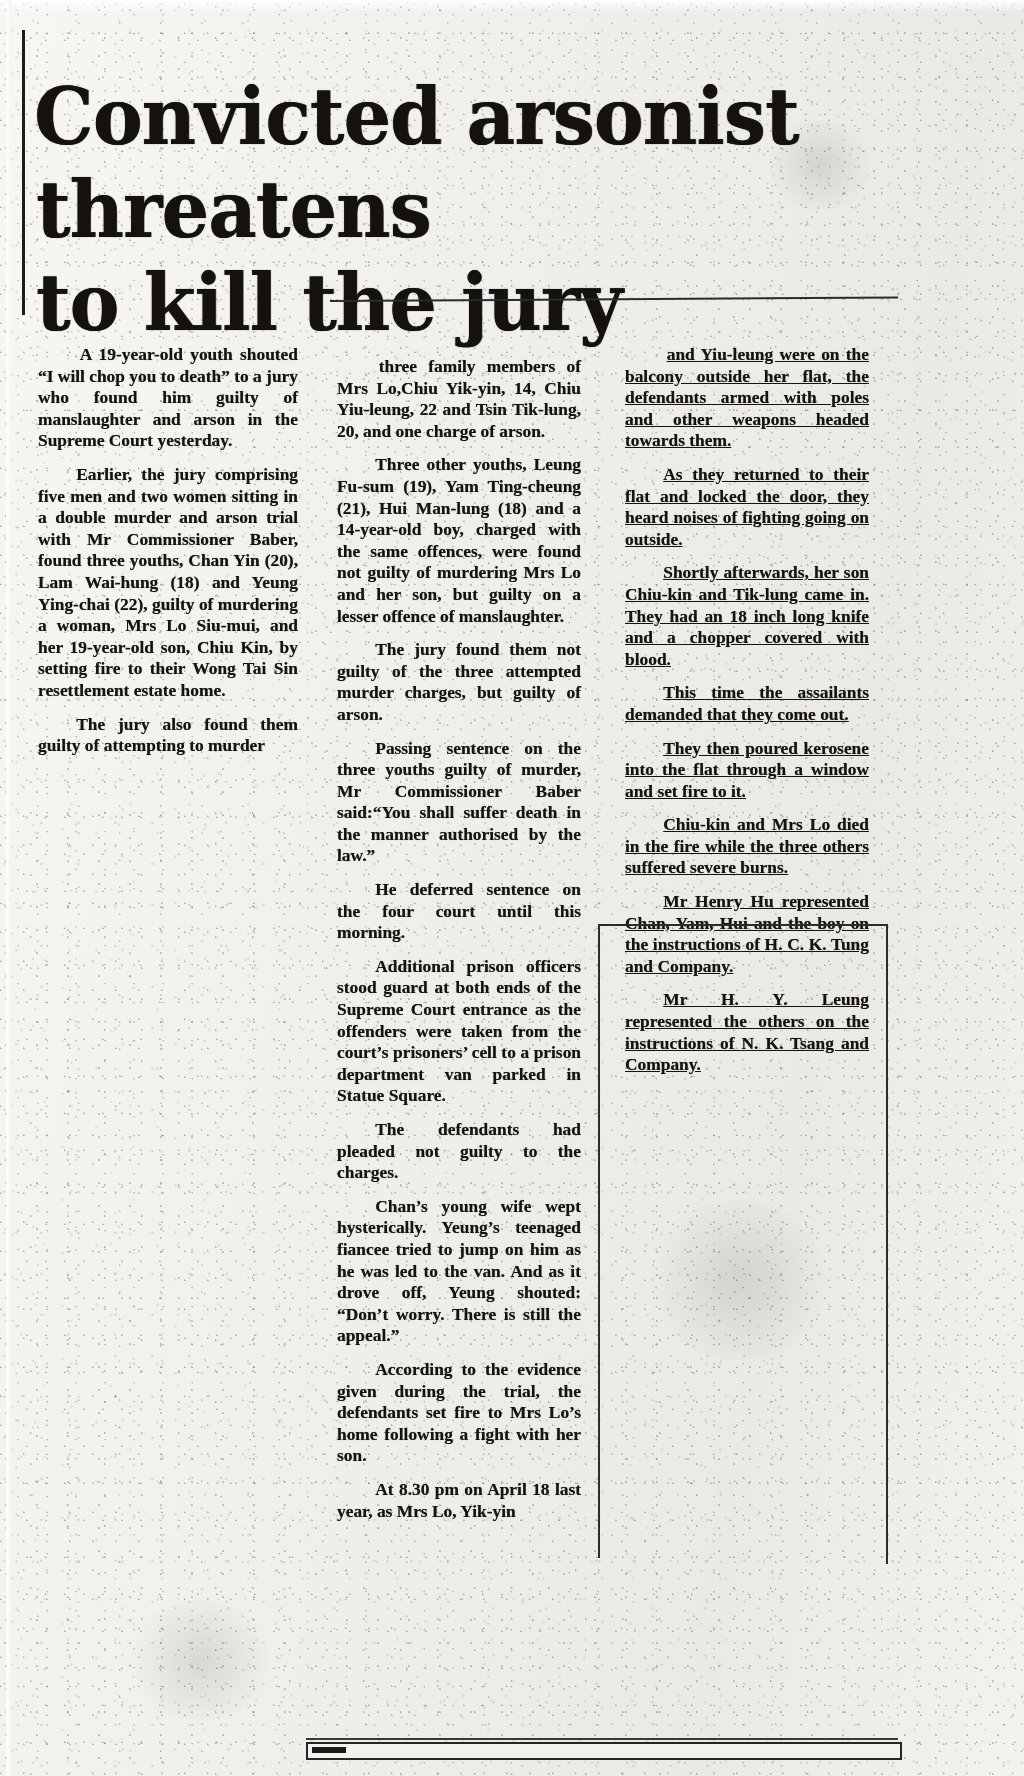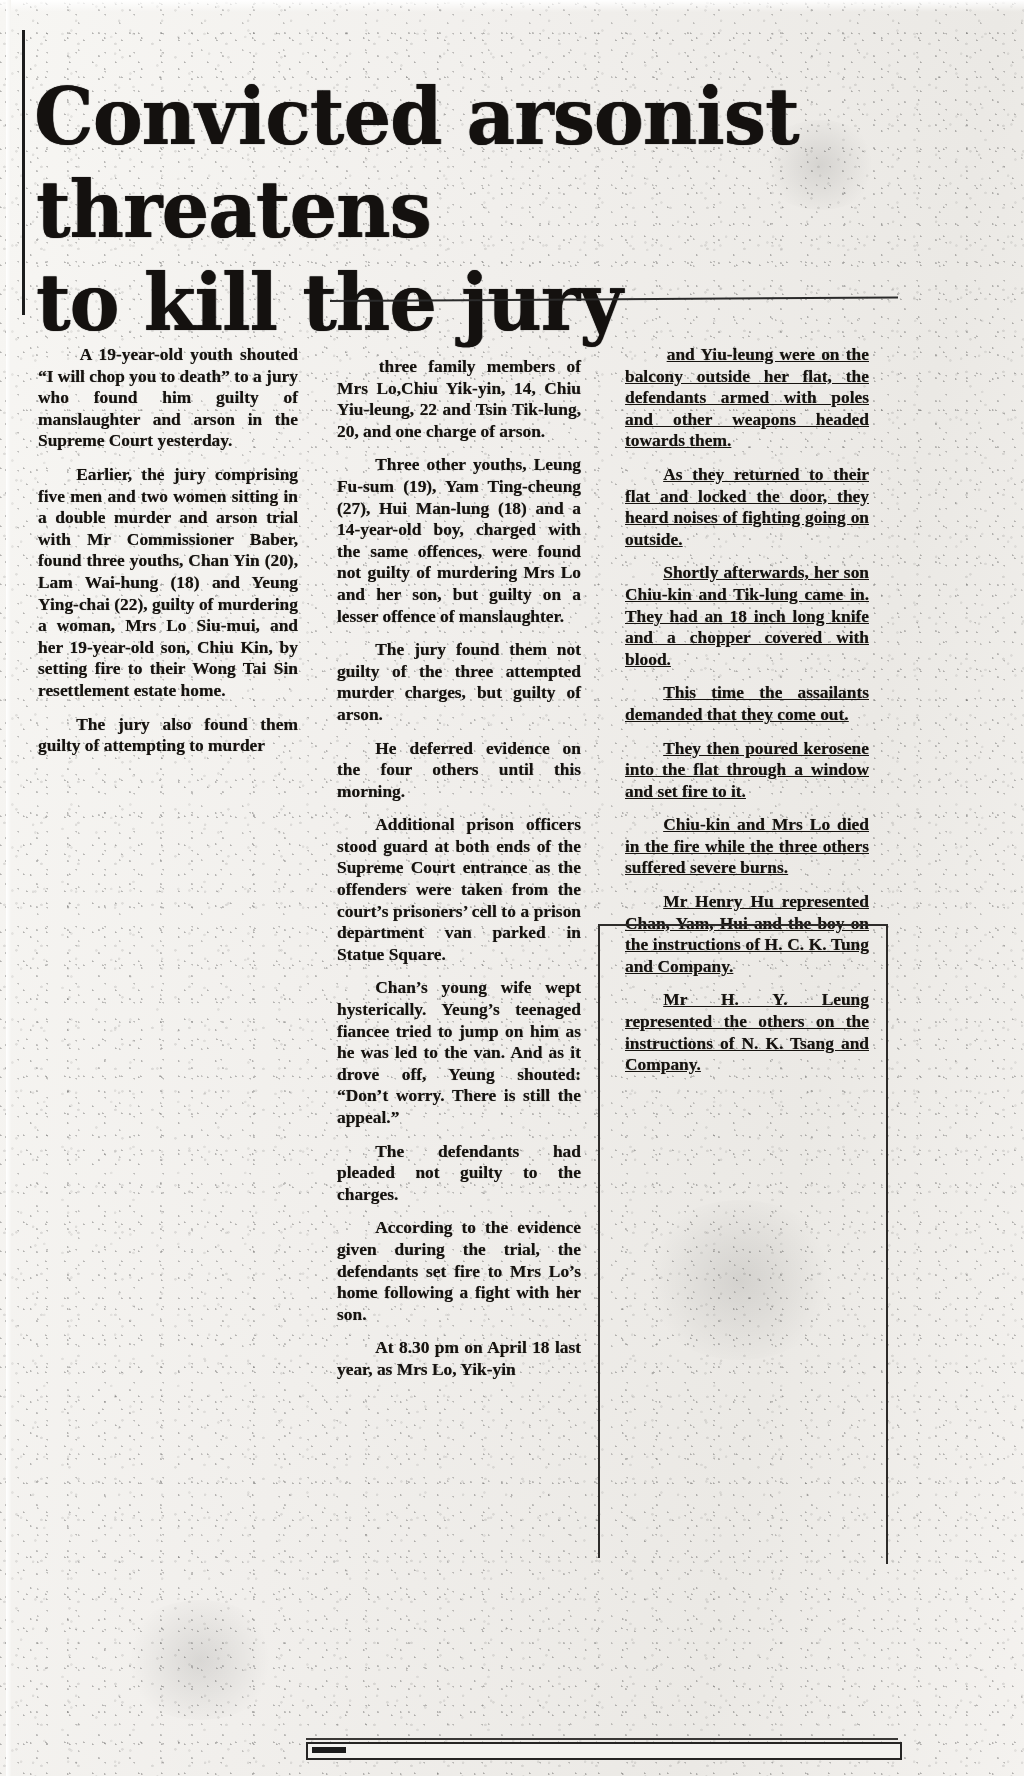--- a/index.html
+++ b/index.html
@@ -141,26 +141,27 @@
   <div class="head-rule-bottom"></div>
 
   <div class="col" id="col1">
     <p class="first">A 19-year-old youth shouted “I will chop you to death” to a jury who found him guilty of manslaughter and arson in the Supreme Court yesterday.</p>
     <p>Earlier, the jury comprising five men and two women sitting in a double murder and arson trial with Mr Commissioner Baber, found three youths, Chan Yin (20), Lam Wai-hung (18) and Yeung Ying-chai (22), guilty of murdering a woman, Mrs Lo Siu-mui, and her 19-year-old son, Chiu Kin, by setting fire to their Wong Tai Sin resettlement estate home.</p>
     <p>The jury also found them guilty of attempting to murder</p>
   </div>
 
   <div class="col" id="col2">
     <p class="first">three family members of Mrs Lo,Chiu Yik-yin, 14, Chiu Yiu-leung, 22 and Tsin Tik-lung, 20, and one charge of arson.</p>
-    <p>Three other youths, Leung Fu-sum (19), Yam Ting-cheung (27), Hui Man-lung (18) and a 14-year-old boy, charged with the same offences, were found not guilty of murdering Mrs Lo and her son, but guilty on a lesser offence of manslaughter.</p>
+    <p>Three other youths, Leung Fu-sum (19), Yam Ting-cheung (21), Hui Man-lung (18) and a 14-year-old boy, charged with the same offences, were found not guilty of murdering Mrs Lo and her son, but guilty on a lesser offence of manslaughter.</p>
     <p>The jury found them not guilty of the three attempted murder charges, but guilty of arson.</p>
-    <p>He deferred evidence on the four others until this morning.</p>
+    <p>Passing sentence on the three youths guilty of murder, Mr Commissioner Baber said:“You shall suffer death in the manner authorised by the law.”</p>
+    <p>He deferred sentence on the four court until this morning.</p>
     <p>Additional prison officers stood guard at both ends of the Supreme Court entrance as the offenders were taken from the court’s prisoners’ cell to a prison department van parked in Statue Square.</p>
+    <p>The defendants had pleaded not guilty to the charges.</p>
     <p>Chan’s young wife wept hysterically. Yeung’s teenaged fiancee tried to jump on him as he was led to the van. And as it drove off, Yeung shouted: “Don’t worry. There is still the appeal.”</p>
-    <p>The defendants had pleaded not guilty to the charges.</p>
     <p>According to the evidence given during the trial, the defendants set fire to Mrs Lo’s home following a fight with her son.</p>
     <p>At 8.30 pm on April 18 last year, as Mrs Lo, Yik-yin</p>
   </div>
 
   <div class="col" id="col3">
     <p class="first">and Yiu-leung were on the balcony outside her flat, the defendants armed with poles and other weapons headed towards them.</p>
     <p>As they returned to their flat and locked the door, they heard noises of fighting going on outside.</p>
     <p>Shortly afterwards, her son Chiu-kin and Tik-lung came in. They had an 18 inch long knife and a chopper covered with blood.</p>
     <p>This time the assailants demanded that they come out.</p>
     <p>They then poured kerosene into the flat through a window and set fire to it.</p>

